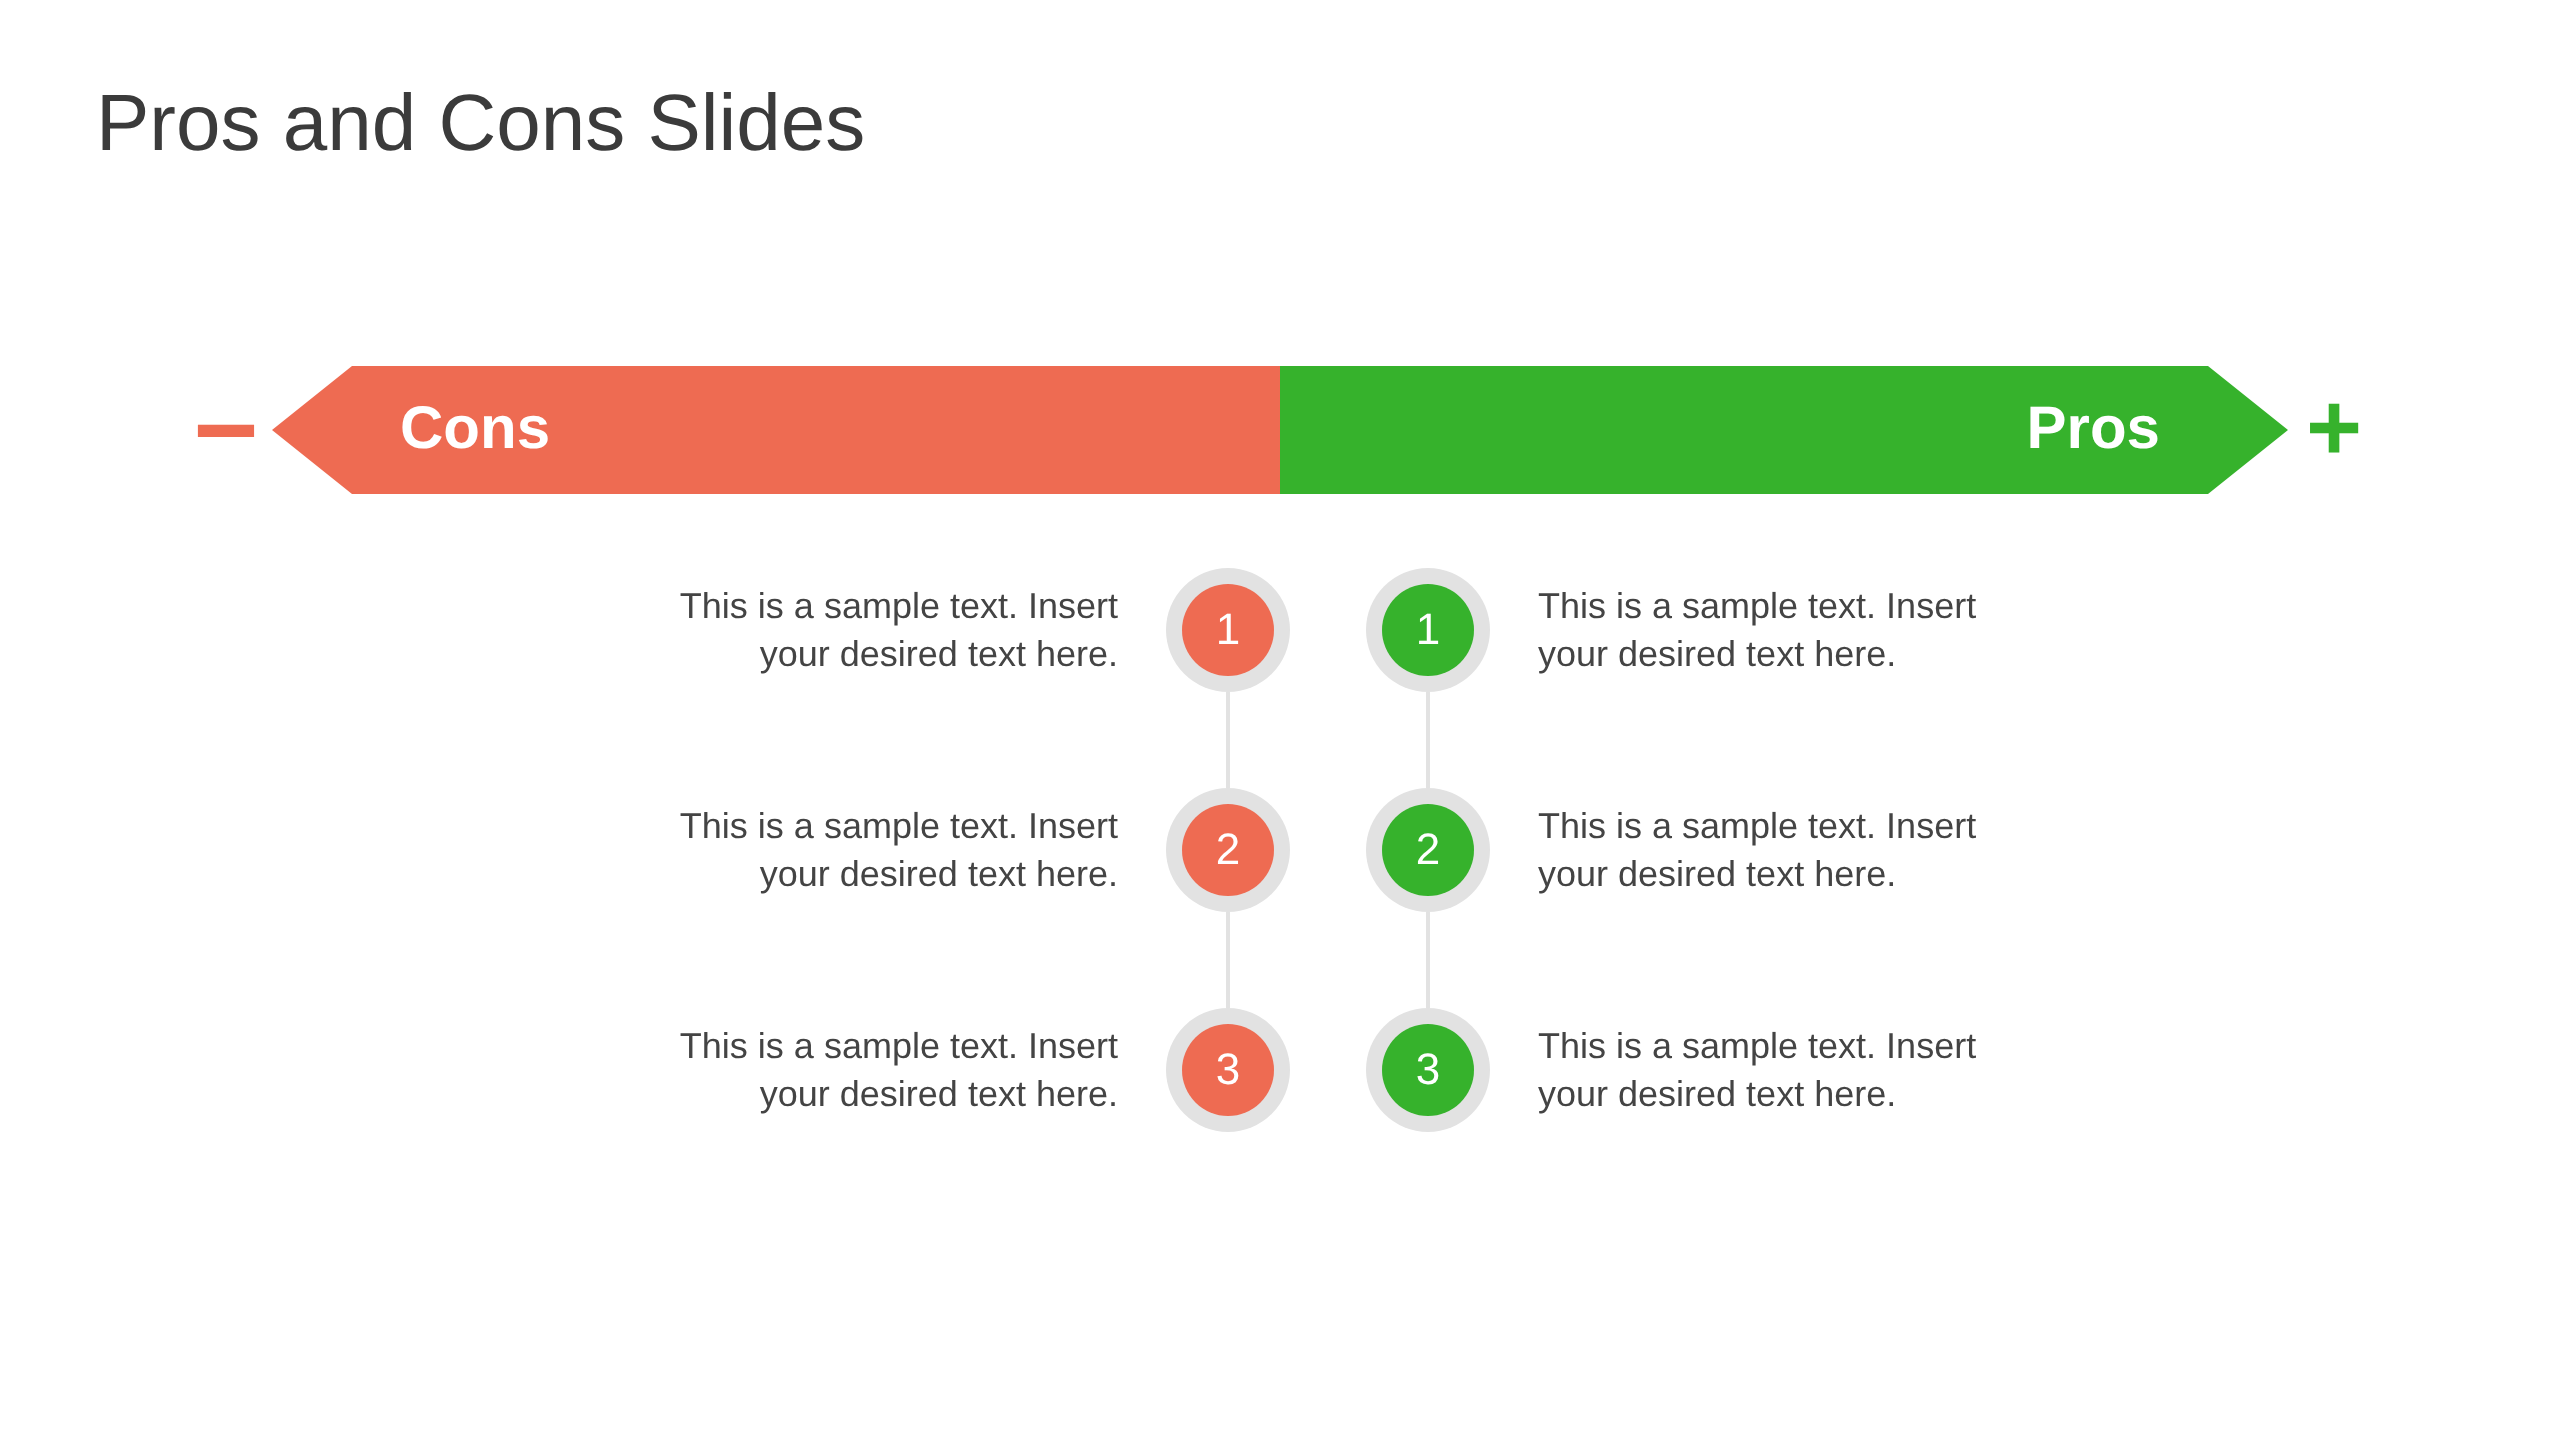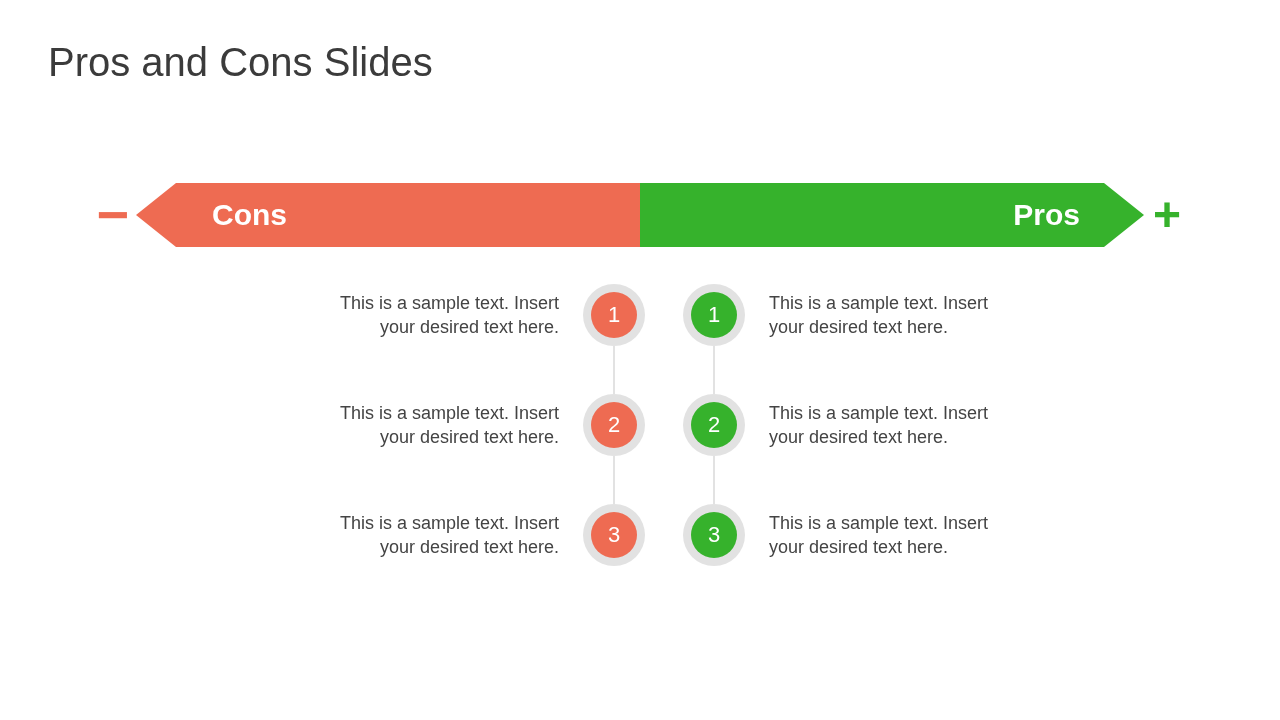--- a/index.html
+++ b/index.html
@@ -15,21 +15,21 @@
 
   .arrows { position: relative; flex: 1; height: 64px; display: flex; }
   .arrow-half { position: relative; flex: 1; height: 64px; }
   .arrow-body { position: absolute; top: 0; height: 64px; }
   .arrow-left .arrow-body  { left: 40px; right: 0; background: #ee6b52; }
   .arrow-right .arrow-body { left: 0; right: 40px; background: #36b22c; }
   .arrow-head { position: absolute; top: 0; width: 0; height: 0; border-top: 32px solid transparent; border-bottom: 32px solid transparent; }
   .arrow-left .arrow-head  { left: 0;  border-right: 40px solid #ee6b52; }
   .arrow-right .arrow-head { right: 0; border-left: 40px solid #36b22c; }
   .arrow-label { position: absolute; top: 0; height: 64px; line-height: 64px; font-size: 30px; font-weight: 700; color: #fff; }
-  .arrow-left  .arrow-label { left: 76px; text-align: center; }
+  .arrow-left  .arrow-label { left: 64px; text-align: center; }
   .arrow-right .arrow-label { right: 64px; }
 
   
   .items { position: absolute; top: 260px; left: 0; right: 0; }
   .row { display: flex; justify-content: center; align-items: center; height: 110px; padding-left: 48px; }
   .col-text { width: 250px; font-size: 18px; color: #444; line-height: 1.35; }
   .col-text.left  { text-align: right; margin-right: 20px; }
   .col-text.right { text-align: left;  margin-left: 20px; }
   .col-circle { width: 70px; display: flex; justify-content: center; position: relative; }
   .col-gap { width: 30px; }

